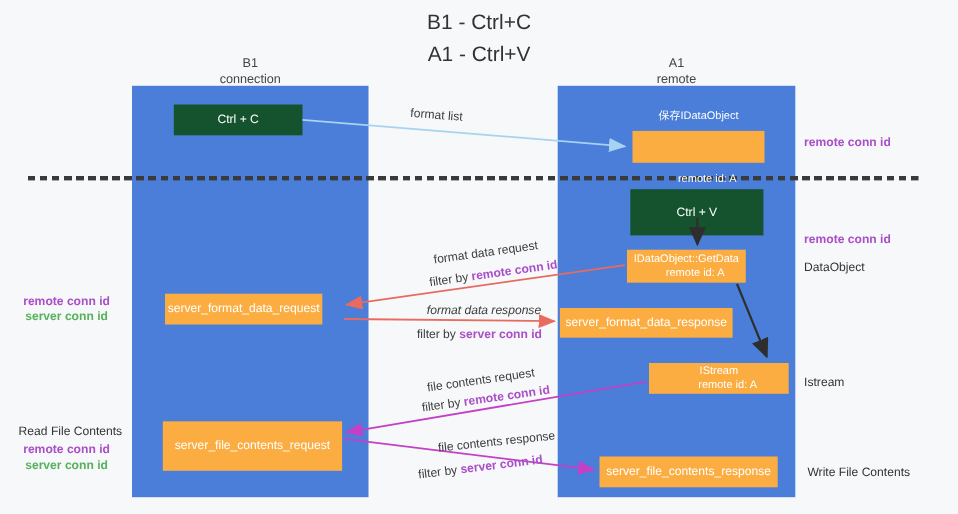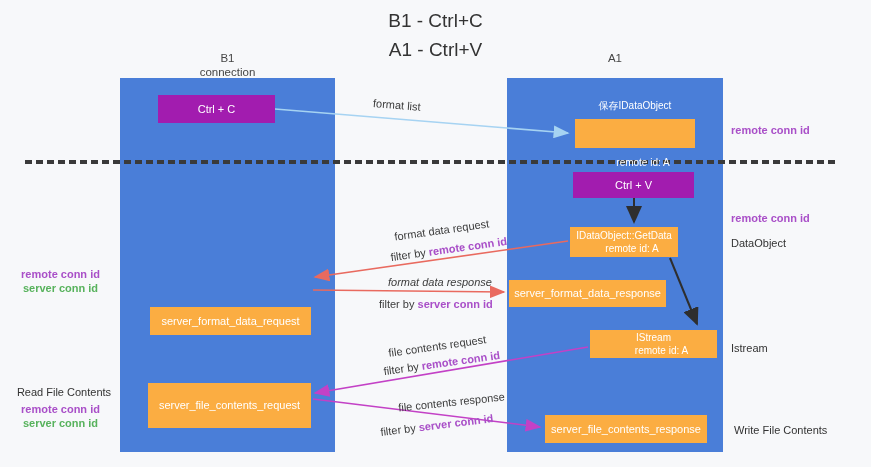--- a/index.html
+++ b/index.html
@@ -18,21 +18,21 @@
   .col{position:absolute;background:#4a7ed8;top:78px;height:374px;}
   .dashline{
     position:absolute;left:25px;top:160px;width:810px;height:4px;
     background:repeating-linear-gradient(90deg,#3a3a3a 0 7px,transparent 7px 11px);
   }
   .box{
     position:absolute;display:flex;flex-direction:column;align-items:center;justify-content:center;
     color:#fff;text-align:center;font-size:11px;line-height:1.3;
   }
   .box.orange{background:#fbad42;}
-  .box.green{background:#a21caf;}
+  .box.green{background:#14532d;}
   .box .l2{font-size:10px;margin-left:16px;}
   .two{font-size:10px;}
   .lbl{position:absolute;font-size:11px;color:#3c3c3c;white-space:nowrap;}
   .purple{color:#a94fc8;font-weight:700;}
   .greenid{color:#57b25c;font-weight:700;}
   .blk{color:#333;}
   svg.arrows{position:absolute;left:0;top:0;pointer-events:none;}
 </style>
 </head>
 <body>
@@ -41,46 +41,47 @@
   <div>B1 - Ctrl+C</div>
   <div>A1 - Ctrl+V</div>
 </div>
 
 <div class="colhdr" style="left:120px;top:51px;width:215px;">
   <div>B1</div>
   <div>connection</div>
 </div>
 <div class="colhdr" style="left:507px;top:51px;width:216px;">
   <div>A1</div>
+  <div>remote</div>
 </div>
 
 <div class="col" style="left:120px;width:215px;"></div>
 <div class="col" style="left:507px;width:216px;"></div>
 
 <div class="dashline"></div>
 
 <div class="box green" style="left:158px;top:95px;width:117px;height:28px;">
   <span>Ctrl + C</span>
 </div>
 
 <div class="box orange two" style="left:575px;top:119px;width:120px;height:29px;gap:44px;">
   <span>保存IDataObject</span>
   <span class="l2">remote id: A</span>
 </div>
 
-<div class="box green" style="left:573px;top:172px;width:121px;height:26px;">
+<div class="box green" style="left:573px;top:172px;width:121px;height:42px;">
   <span>Ctrl + V</span>
 </div>
 
 <div class="box orange two" style="left:570px;top:227px;width:108px;height:30px;">
   <span>IDataObject::GetData</span>
   <span class="l2">remote id: A</span>
 </div>
 
-<div class="box orange" style="left:150px;top:267px;width:161px;height:28px;margin-top:40px;">
+<div class="box orange" style="left:150px;top:267px;width:143px;height:28px;">
   <span>server_format_data_request</span>
 </div>
 
 <div class="box orange" style="left:509px;top:280px;width:157px;height:27px;">
   <span>server_format_data_response</span>
 </div>
 
 <div class="box orange two" style="left:590px;top:330px;width:127px;height:28px;">
   <span>IStream</span>
   <span class="l2">remote id: A</span>

